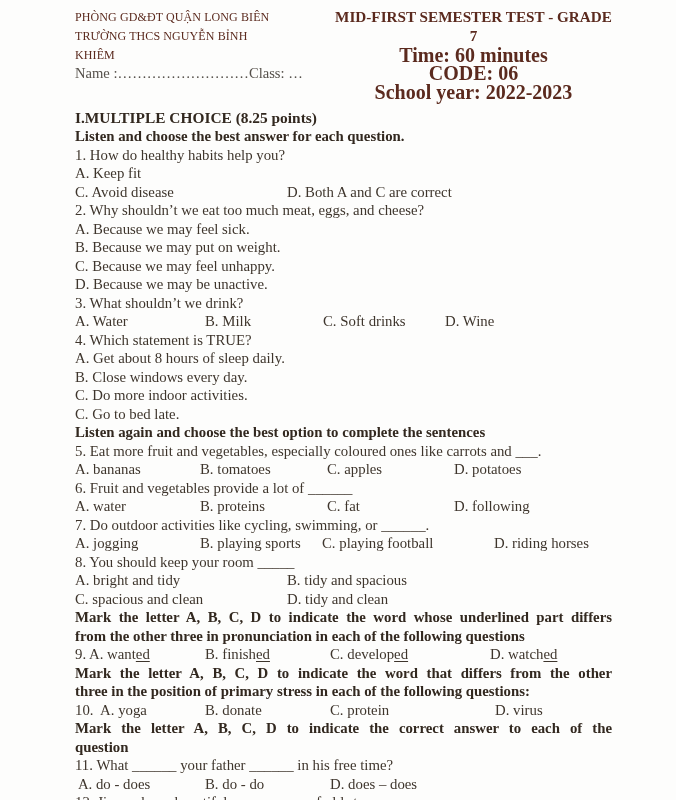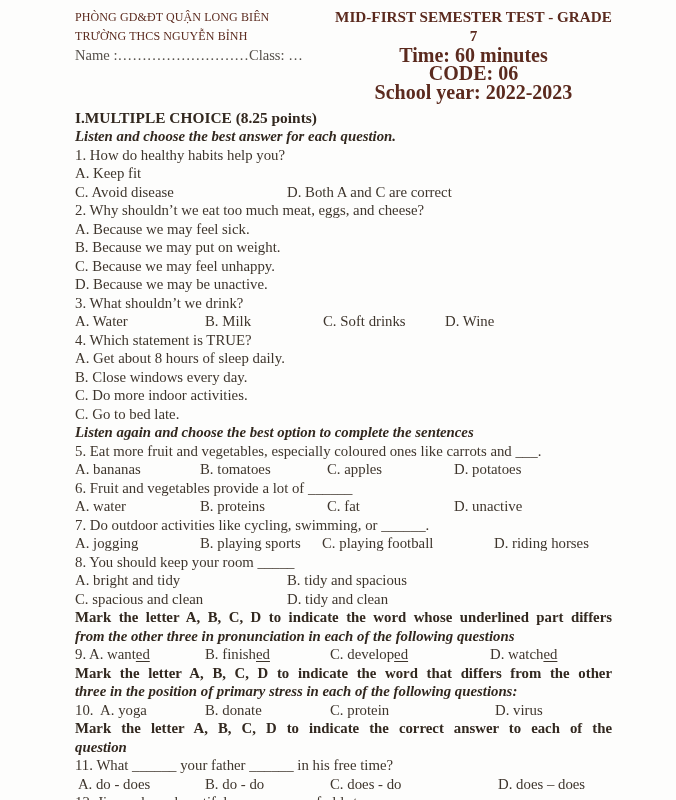--- a/index.html
+++ b/index.html
@@ -22,37 +22,38 @@
   .hdr-left{width:260px;flex:0 0 auto;}
   .hdr-left .sch{color:var(--maroon);font-size:12px;line-height:18.8px;letter-spacing:.1px;}
   .name-line{color:var(--muted);font-size:14.6px;line-height:18.8px;}
   .hdr-right{flex:1;text-align:center;color:var(--maroon);font-weight:bold;}
   .hdr-right .r0{font-size:15.2px;line-height:18.8px;}
   .hdr-right .r{font-size:20px;line-height:18.8px;}
   
   #doc-body{margin-top:7px;font-size:14.8px;line-height:18.5px;}
   .bl{white-space:pre-wrap;min-height:18.5px;}
   .k-h{font-weight:bold;font-size:15.4px;color:var(--strong);}
-  .k-bi{font-weight:bold;font-style:italic;color:var(--strong);}
+  .k-bi{font-weight:bold;color:var(--strong);}
   .k-jbi{font-weight:bold;color:var(--strong);
          text-align:justify;text-align-last:justify;}
   .k-o{display:flex;}
   .k-o .cell{white-space:pre;flex:0 0 auto;}
   .k-o .cell.last{flex:1 1 auto;}
   u{text-decoration:underline;text-underline-offset:2px;}
 </style>
 </head>
 <body>
 
 <div class="page">
 
   <div class="hdr">
     <div class="hdr-left">
       <div class="sch">PHÒNG GD&amp;ĐT QUẬN LONG BIÊN</div>
       <div class="sch">TRƯỜNG THCS NGUYỄN BỈNH</div>
+      <div class="sch">KHIÊM</div>
       <div class="name-line">Name :………………………Class: …</div>
     </div>
     <div class="hdr-right">
       <div class="r0">MID-FIRST SEMESTER TEST - GRADE 7</div>
       <div class="r">Time: 60 minutes</div>
       <div class="r">CODE: 06</div>
       <div class="r">School year: 2022-2023</div>
     </div>
   </div>
 
@@ -71,32 +72,32 @@
       <div class="bl k-o"><span class="cell" style="width: 130px;"><span>A. Water</span></span><span class="cell" style="width: 118px;"><span>B. Milk</span></span><span class="cell" style="width: 122px;"><span>C. Soft drinks</span></span><span class="cell last"><span>D. Wine</span></span></div>
       <div class="bl k-t">4. Which statement is TRUE?</div>
       <div class="bl k-t">A. Get about 8 hours of sleep daily.</div>
       <div class="bl k-t">B. Close windows every day.</div>
       <div class="bl k-t">C. Do more indoor activities.</div>
       <div class="bl k-t">C. Go to bed late.</div>
       <div class="bl k-bi">Listen again and choose the best option to complete the sentences</div>
       <div class="bl k-t">5. Eat more fruit and vegetables, especially coloured ones like carrots and ___.</div>
       <div class="bl k-o"><span class="cell" style="width: 125px;"><span>A. bananas</span></span><span class="cell" style="width: 127px;"><span>B. tomatoes</span></span><span class="cell" style="width: 127px;"><span>C. apples</span></span><span class="cell last"><span>D. potatoes</span></span></div>
       <div class="bl k-t">6. Fruit and vegetables provide a lot of ______</div>
-      <div class="bl k-o"><span class="cell" style="width: 125px;"><span>A. water</span></span><span class="cell" style="width: 127px;"><span>B. proteins</span></span><span class="cell" style="width: 127px;"><span>C. fat</span></span><span class="cell last"><span>D. unactive</span></span></div>
+      <div class="bl k-o"><span class="cell" style="width: 125px;"><span>A. water</span></span><span class="cell" style="width: 127px;"><span>B. proteins</span></span><span class="cell" style="width: 127px;"><span>C. fat</span></span><span class="cell last"><span>D. following</span></span></div>
       <div class="bl k-t">7. Do outdoor activities like cycling, swimming, or ______.</div>
       <div class="bl k-o"><span class="cell" style="width: 125px;"><span>A. jogging</span></span><span class="cell" style="width: 122px;"><span>B. playing sports</span></span><span class="cell" style="width: 172px;"><span>C. playing football</span></span><span class="cell last"><span>D. riding horses</span></span></div>
       <div class="bl k-t">8. You should keep your room _____</div>
       <div class="bl k-o"><span class="cell" style="width: 212px;"><span>A. bright and tidy</span></span><span class="cell last"><span>B. tidy and spacious</span></span></div>
       <div class="bl k-o"><span class="cell" style="width: 212px;"><span>C. spacious and clean</span></span><span class="cell last"><span>D. tidy and clean</span></span></div>
       <div class="bl k-jbi">Mark the letter A, B, C, D to indicate the word whose underlined part differs</div>
       <div class="bl k-bi">from the other three in pronunciation in each of the following questions</div>
       <div class="bl k-o"><span class="cell" style="width: 130px;"><span>9. A. want</span><u>ed</u></span><span class="cell" style="width: 125px;"><span>B. finish</span><u>ed</u></span><span class="cell" style="width: 160px;"><span>C. develop</span><u>ed</u></span><span class="cell last"><span>D. watch</span><u>ed</u></span></div>
       <div class="bl k-jbi">Mark the letter A, B, C, D to indicate the word that differs from the other</div>
       <div class="bl k-bi">three in the position of primary stress in each of the following questions:</div>
       <div class="bl k-o"><span class="cell" style="width: 130px;"><span>10.  A. yoga</span></span><span class="cell" style="width: 125px;"><span>B. donate</span></span><span class="cell" style="width: 165px;"><span>C. protein</span></span><span class="cell last"><span>D. virus</span></span></div>
       <div class="bl k-jbi">Mark the letter A, B, C, D to indicate the correct answer to each of the</div>
       <div class="bl k-bi">question</div>
       <div class="bl k-t">11. What ______ your father ______ in his free time?</div>
-      <div class="bl k-o"><span class="cell" style="width: 130px;"><span> A. do - does</span></span><span class="cell" style="width: 125px;"><span>B. do - do</span></span><span class="cell" style="width: 168px;"><span>C. does - do</span></span><span class="cell last"><span>D. does – does</span></span></div>
+      <div class="bl k-o"><span class="cell" style="width: 130px;"><span> A. do - does</span></span><span class="cell" style="width: 125px;"><span>B. do - do</span></span><span class="cell last"><span>D. does – does</span></span></div>
       <div class="bl k-t">12. Jimmy has a beautiful __________ of old stamps.</div>
     </div>
 
 </div>
 
 </body></html>

